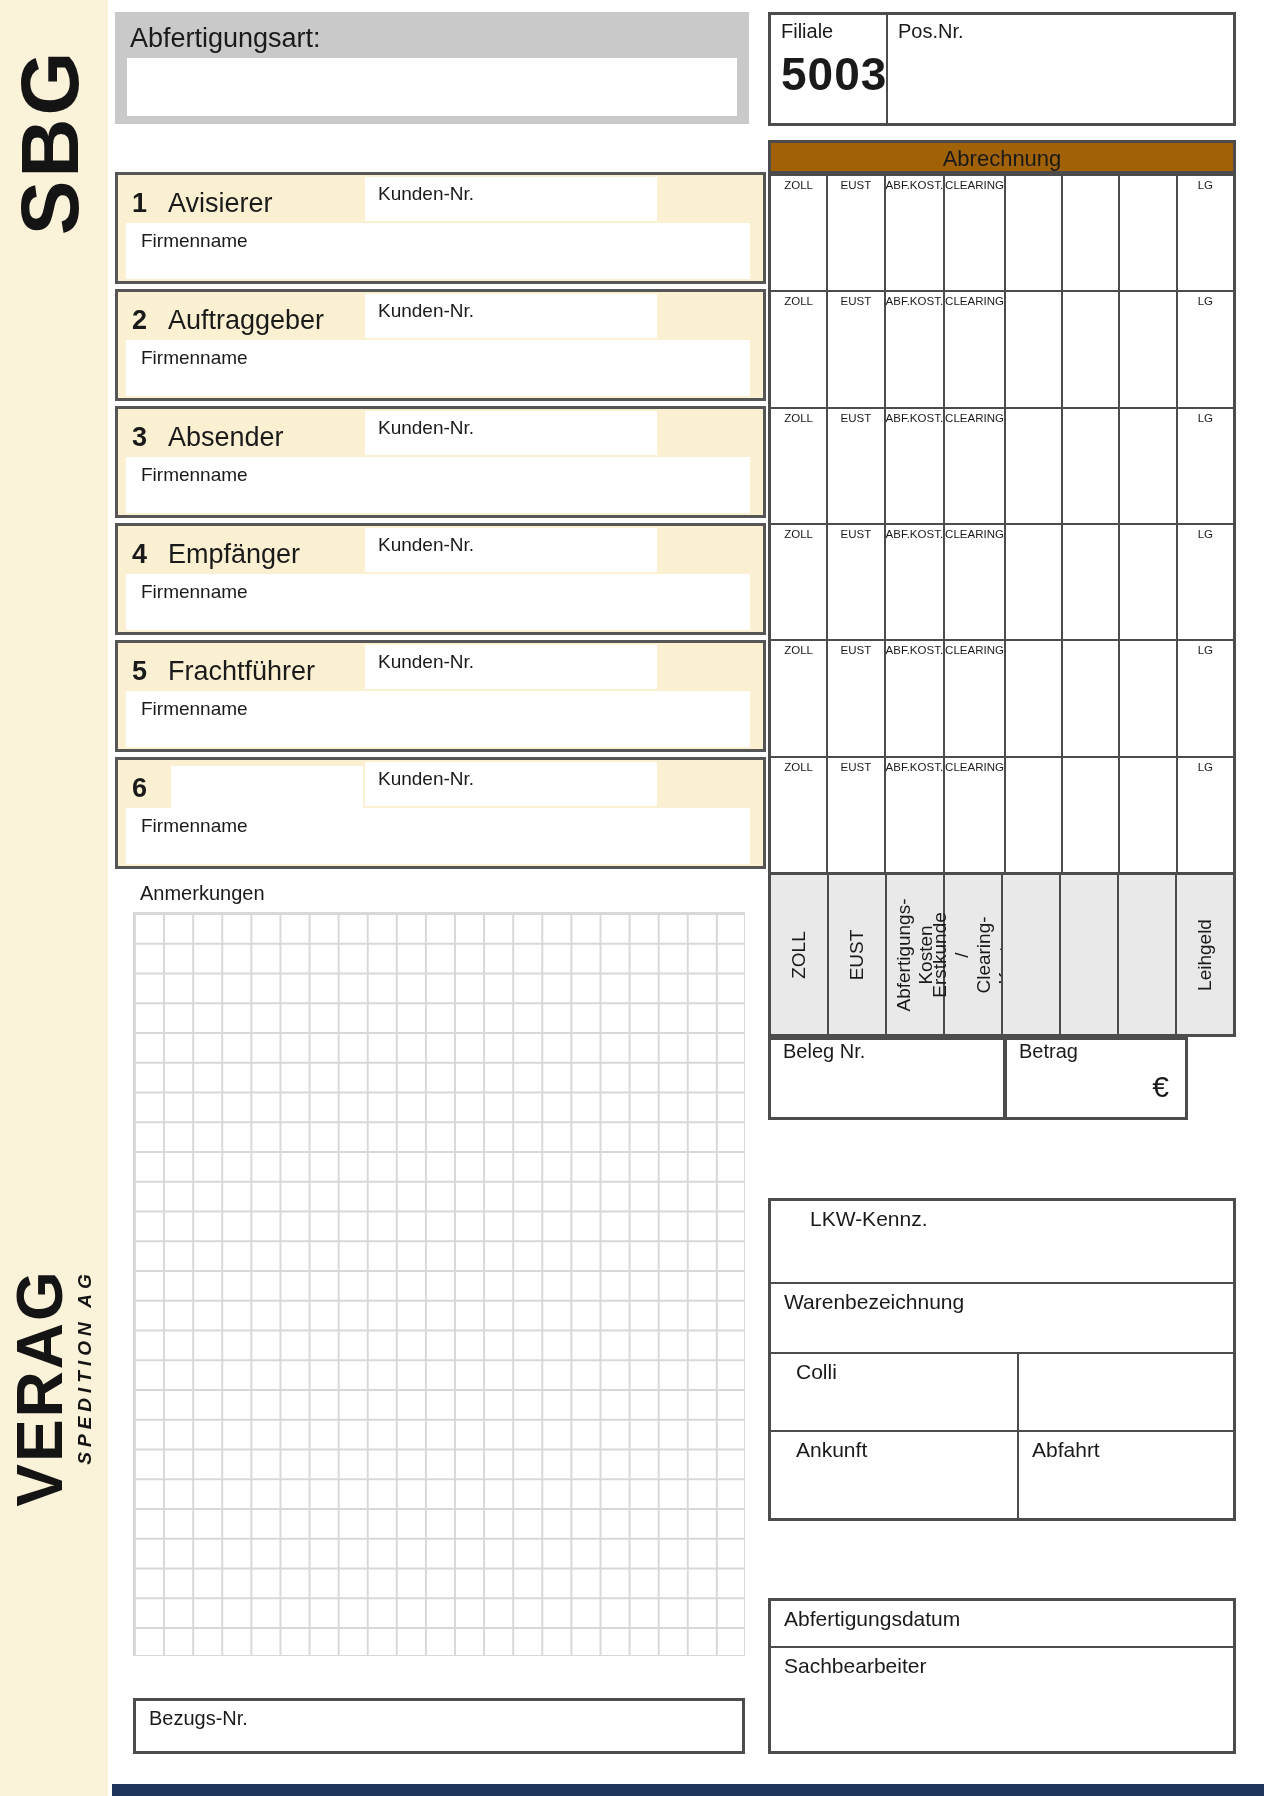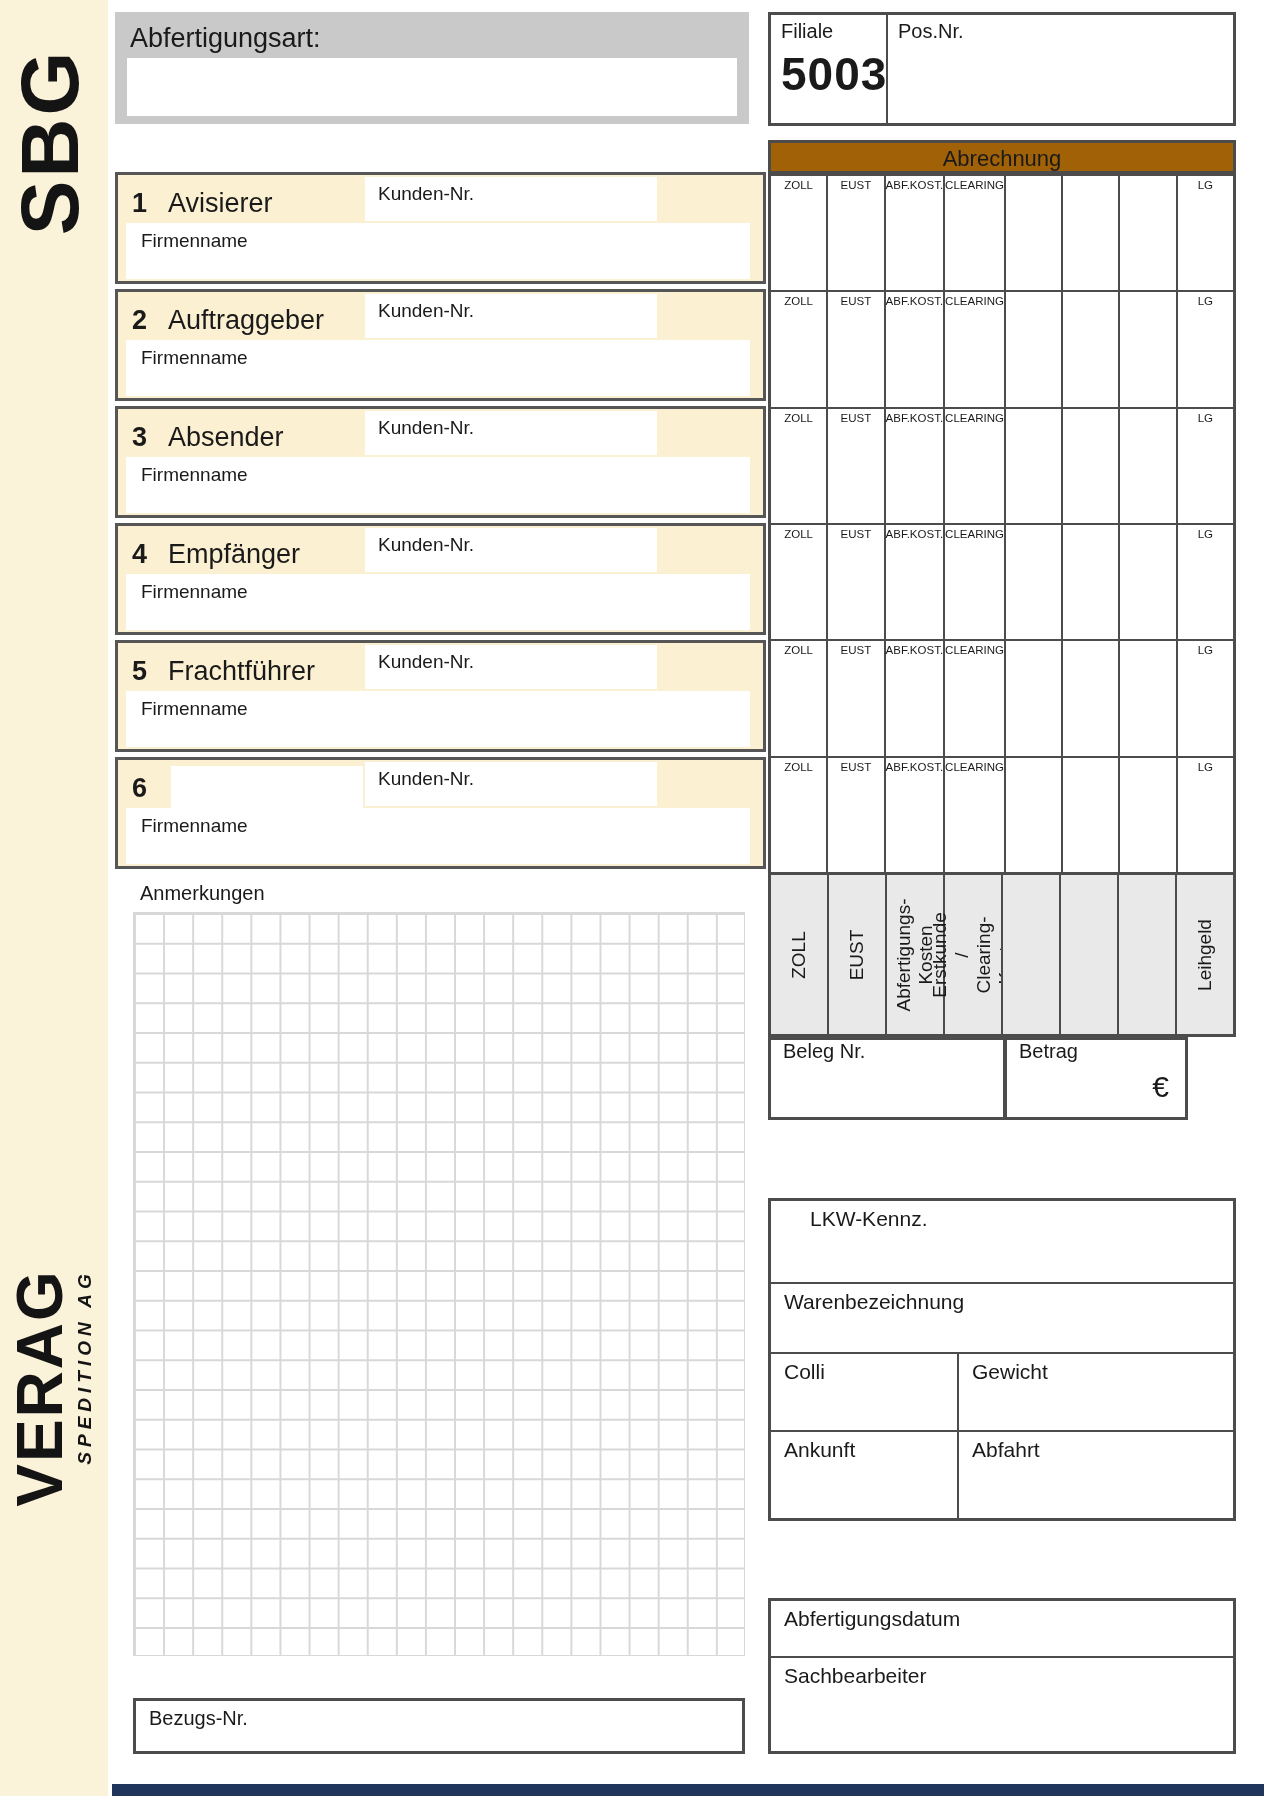--- a/index.html
+++ b/index.html
@@ -65,28 +65,28 @@
   .betrag-box{position:absolute;left:1004px;top:1037px;width:184px;height:83px;border:3px solid #4c4c4c;background:#fff;}
   .beleg-label,.betrag-label{position:absolute;left:12px;top:0;font-size:20px;}
   .euro{position:absolute;right:16px;top:30px;font-size:30px;}
 
   
   .lkw-block{position:absolute;left:768px;top:1198px;width:468px;height:323px;border:3px solid #4c4c4c;background:#fff;
              display:flex;flex-direction:column;}
   .lkw-row{border-top:2px solid #4c4c4c;position:relative;}
   .lkw-row:first-child{border-top:none;}
   .r-lkw{height:81px;margin-left:26px;} .r-waren{height:70px;} .r-colli{height:78px;display:flex;} .r-ank{flex:1;display:flex;}
-  .half-l{width:188px;border-right:2px solid #4c4c4c;position:relative;}
+  .half-l{width:236px;border-right:2px solid #4c4c4c;position:relative;margin-left:12px;}
   .half-r{flex:1;position:relative;}
   .cell-label{position:absolute;left:13px;top:6px;font-size:21px;}
 
   
   .proc-block{position:absolute;left:768px;top:1598px;width:468px;height:156px;border:3px solid #4c4c4c;background:#fff;
               display:flex;flex-direction:column;}
-  .proc-row1{height:57px;border-bottom:2px solid #4c4c4c;position:relative;}
+  .proc-row1{height:47px;border-bottom:2px solid #4c4c4c;position:relative;}
   .proc-row2{flex:1;position:relative;}
 
   
   .anm-label{position:absolute;left:140px;top:882px;font-size:20px;}
   .anm-grid{position:absolute;left:133px;top:912px;width:612px;height:744px;background:#fff;
             border:1.5px solid #d8d8d8;
             background-image:linear-gradient(to right,#d8d8d8 1.5px,transparent 1.5px),
                              linear-gradient(to bottom,#d8d8d8 1.5px,transparent 1.5px);
             background-size:29.1px 29.75px;}
 
@@ -389,23 +389,20 @@
     <div class="lkw-row r-lkw">
       <div class="cell-label">LKW-Kennz.</div>
     </div>
     <div class="lkw-row r-waren">
       <div class="cell-label">Warenbezeichnung</div>
     </div>
     <div class="lkw-row r-colli">
       <div class="half-l">
         <div class="cell-label">Colli</div>
       </div>
-      <div class="half-r">
-        <div class="cell-label">Gewicht</div>
-      </div>
     </div>
     <div class="lkw-row r-ank">
       <div class="half-l">
         <div class="cell-label">Ankunft</div>
       </div>
       <div class="half-r">
         <div class="cell-label">Abfahrt</div>
       </div>
     </div>
   </div>

